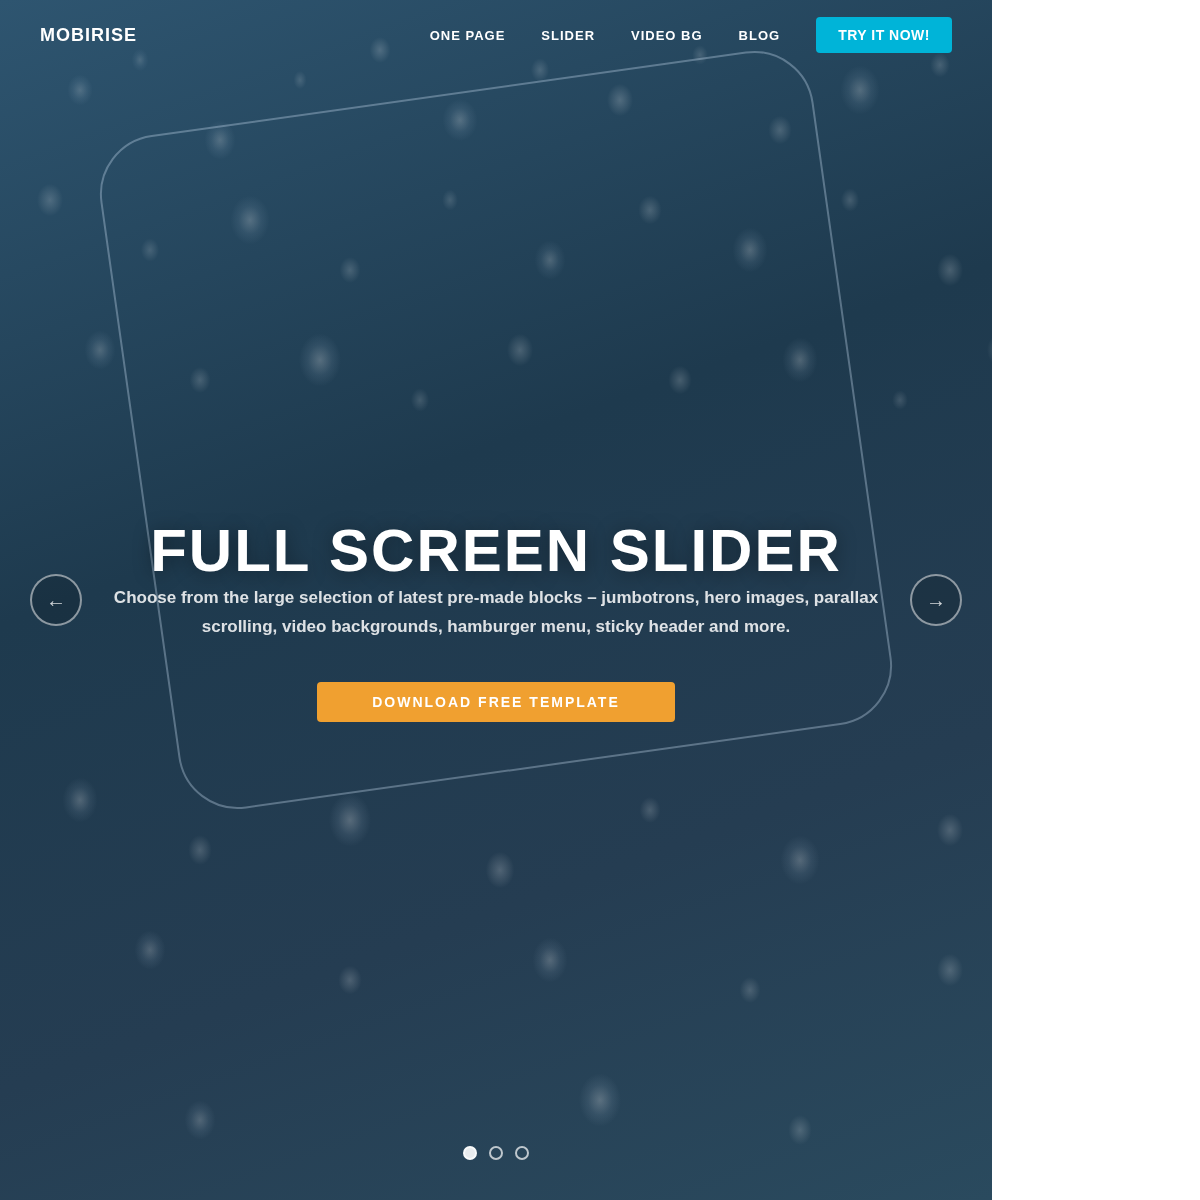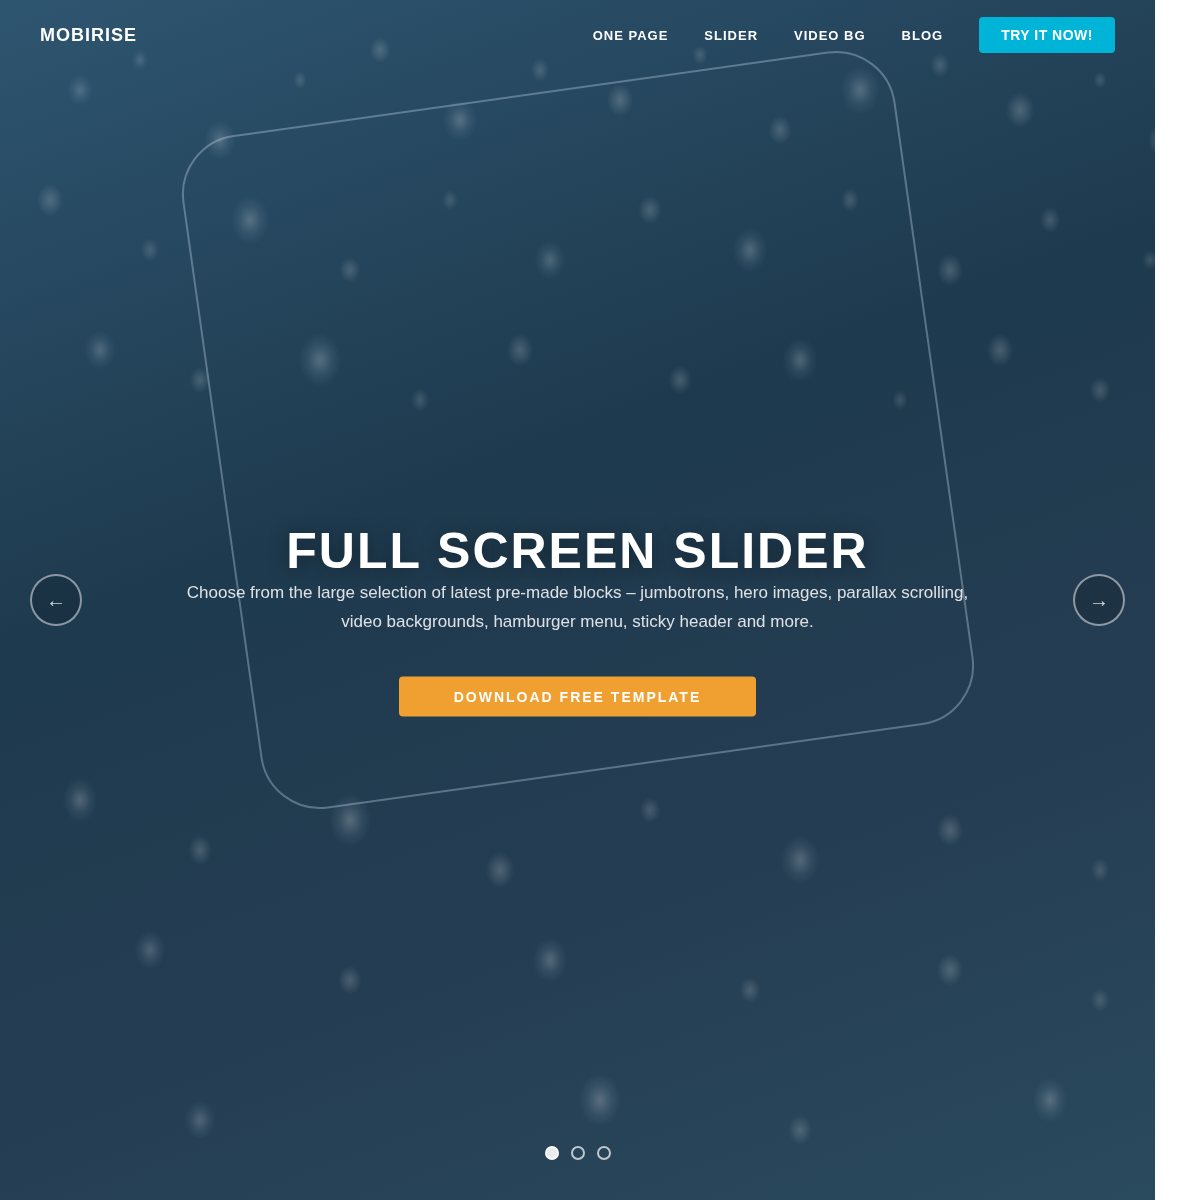--- a/index.html
+++ b/index.html
@@ -6,21 +6,21 @@
 
     body {
       width: 1200px;
       height: 1200px;
       overflow: hidden;
       font-family: 'Arial', sans-serif;
     }
 
     .hero {
       position: relative;
-      width: 1155px;
+      width: 992px;
       height: 1200px;
       background-color: #4c1d95;
       overflow: hidden;
     }
 
     
     .bg-layer {
       position: absolute;
       inset: 0;
       background:
@@ -159,34 +159,34 @@
       left: 50%;
       transform: translate(-50%, -50%);
       text-align: center;
       z-index: 5;
       width: 800px;
       margin-top: 20px;
     }
 
     .hero-title {
       color: #ffffff;
-      font-size: 50px;
+      font-size: 60px;
       font-weight: 900;
       letter-spacing: 2px;
       text-transform: uppercase;
       line-height: 1.1;
       text-shadow: 0 2px 20px rgba(0,0,0,0.4);
     }
 
     .hero-subtitle {
       color: rgba(255,255,255,0.85);
       font-size: 17px;
       line-height: 1.7;
       margin-bottom: 40px;
-      font-weight: 400;
+      font-weight: 700;
     }
 
     .btn-download {
       background-color: #f0a030;
       color: #ffffff;
       font-size: 14px;
       font-weight: 700;
       letter-spacing: 2px;
       text-transform: uppercase;
       padding: 12px 55px;

